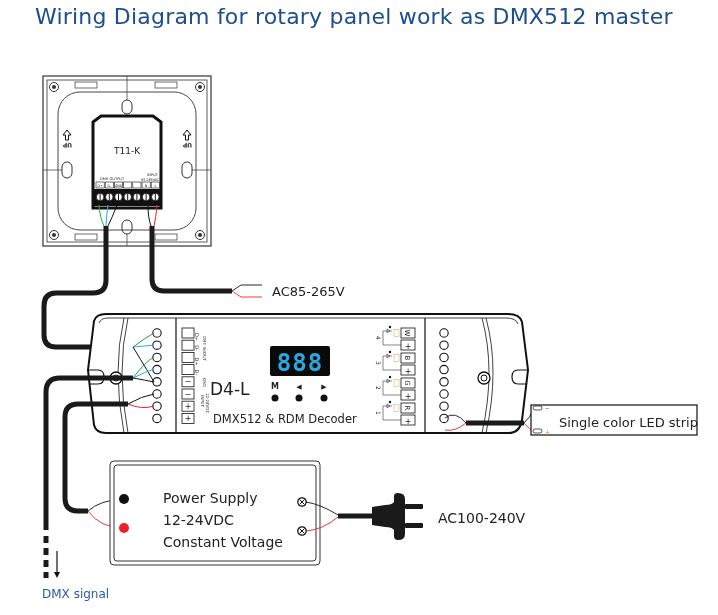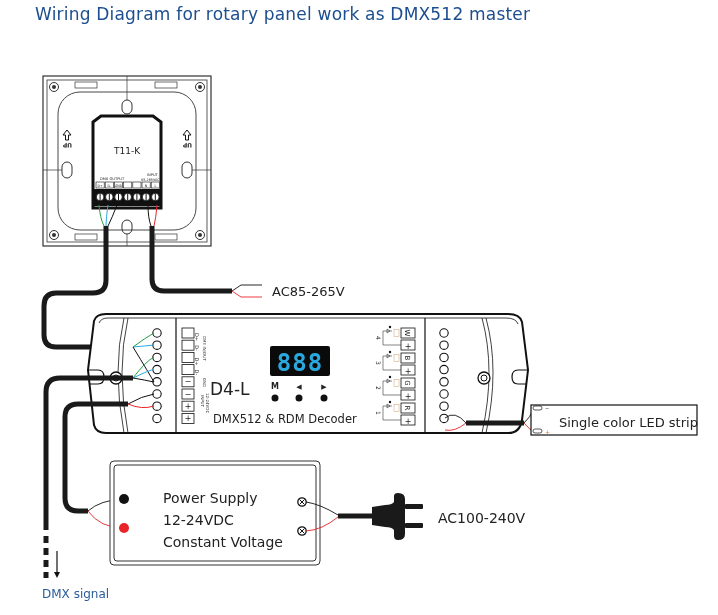--- a/index.html
+++ b/index.html
@@ -1,17 +1,17 @@
 <!DOCTYPE html>
 <html><head>
 <meta charset="utf-8">
 <style>
   html,body{margin:0;padding:0;background:#ffffff;}
   body{width:718px;height:615px;position:relative;overflow:hidden;font-family:"DejaVu Sans","Liberation Sans",sans-serif;}
-  #title{position:absolute;left:35px;top:4px;font-size:17px;color:#1d4e8f;letter-spacing:0.2px;white-space:nowrap;}
+  #title{position:absolute;left:35px;top:4px;font-size:22px;color:#1d4e8f;letter-spacing:0.2px;white-space:nowrap;}
   svg#diagram{position:absolute;left:0;top:0;}
   .lbl{font-family:"DejaVu Sans","Liberation Sans",sans-serif;fill:#222;}
   .blue{fill:#2a5c9a;}
 </style>
 </head>
 <body>
 
 <div id="title">Wiring Diagram for rotary panel work as DMX512 master</div>
 
 <svg id="diagram" width="718" height="615" viewBox="0 0 718 615">

